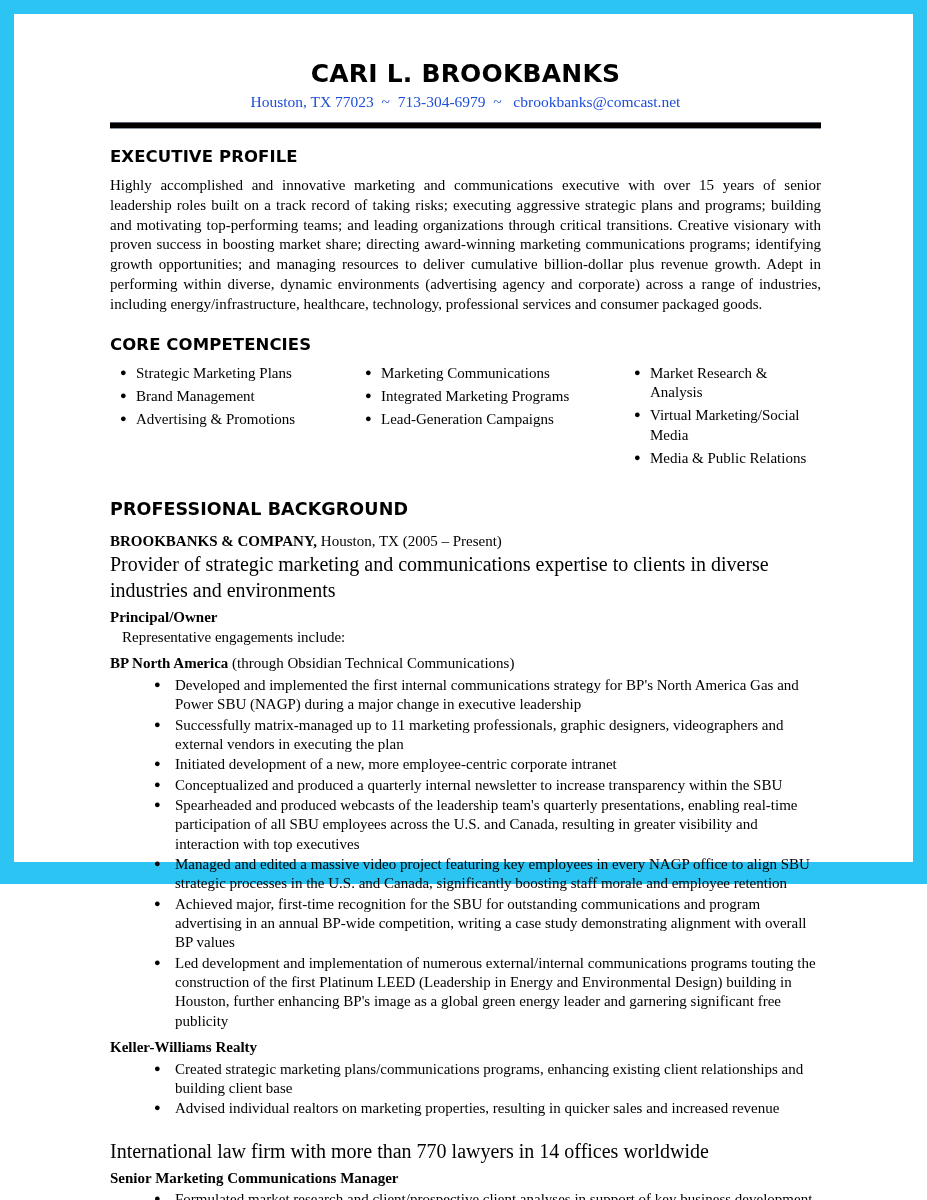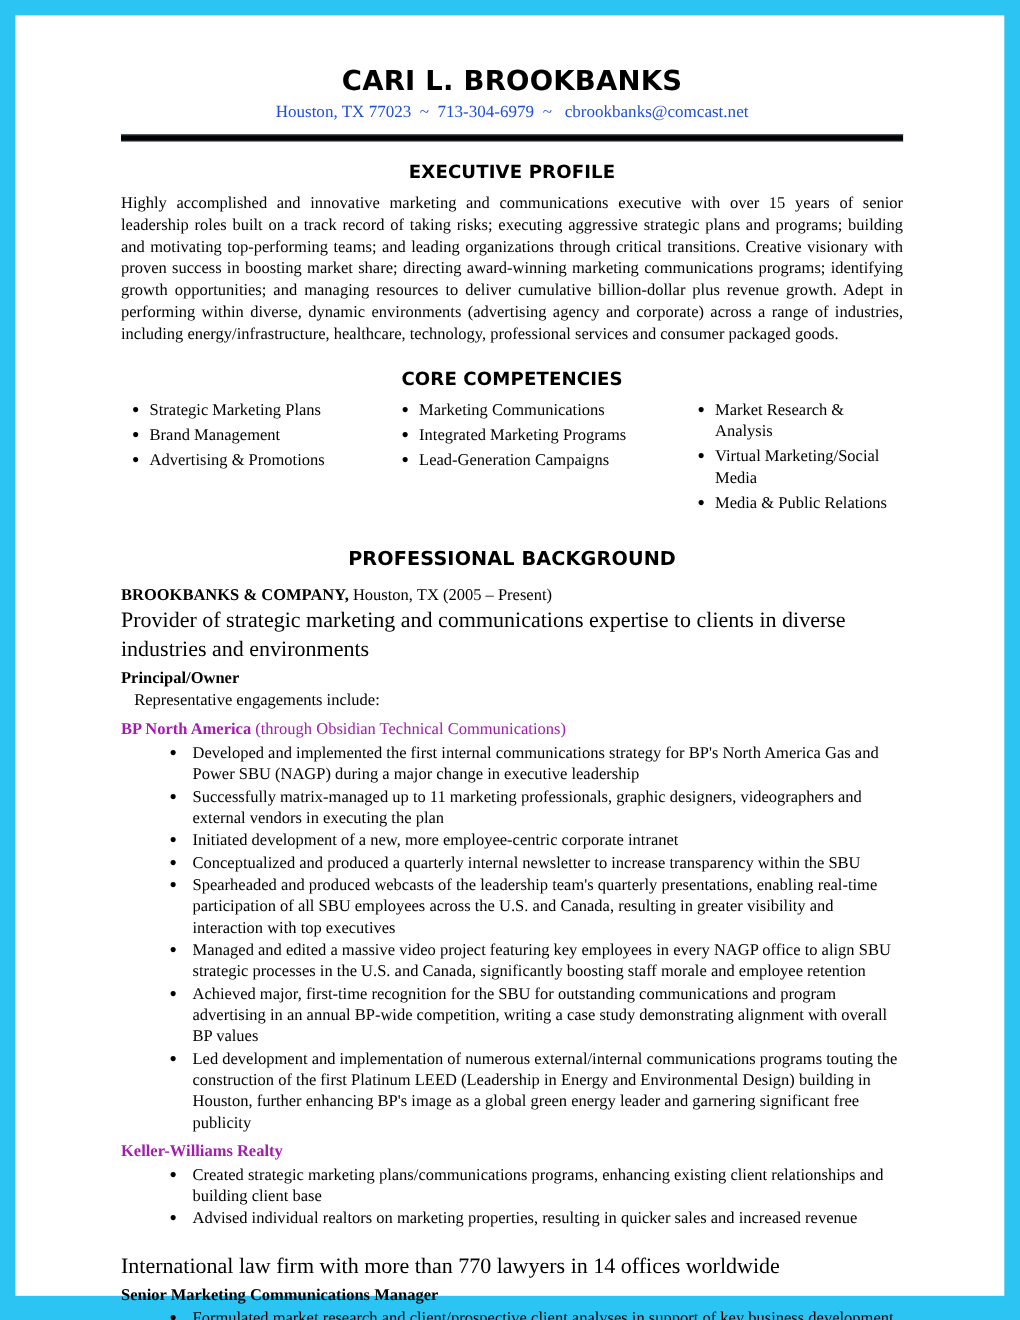--- a/index.html
+++ b/index.html
@@ -8,21 +8,21 @@
     background: #ffffff;
   }
   body {
     width: 927px;
     height: 1200px;
     overflow: hidden;
     font-family: "Liberation Serif", serif;
   }
   .page-frame {
     width: 927px;
-    height: 1200px;
+    height: 884px;
     box-sizing: border-box;
     background: #2bc4f3;
     padding: 14px 14px 22px 14px;
   }
   .page-sheet {
     width: 100%;
     height: 100%;
     box-sizing: border-box;
     background: #ffffff;
     padding: 46px 92px 0 96px;
@@ -52,21 +52,21 @@
   .head-rule {
     margin: 11px 0 0 0;
     height: 5px;
     background: #000;
     border-top: 1px solid #5a6673;
     border-bottom: 1px solid #8d99a6;
   }
 
   
   .sec-title {
-    text-align: center;
+    text-align: left;
     font-family: "DejaVu Sans", sans-serif;
     font-weight: bold;
     font-size: 16.5px;
     letter-spacing: 0.1px;
     color: #000;
     margin: 0;
     line-height: 1.2;
   }
   .sec-title.profile { margin-top: 18px; }
   .sec-title.core    { margin-top: 20px; }
@@ -128,21 +128,21 @@
     margin-top: 5px;
   }
   .job-note {
     font-size: 15px;
     color: #000;
     line-height: 1.3;
     margin-left: 12px;
   }
   .sub-client {
     font-size: 15px;
-    color: #a21caf;
+    color: #000000;
     line-height: 1.3;
     margin-top: 7px;
   }
   .sub-client b { font-weight: bold; }
 
   .bullets { margin: 2px 0 0 0; }
   .bullet {
     display: flex;
     align-items: flex-start;
     font-size: 15px;

